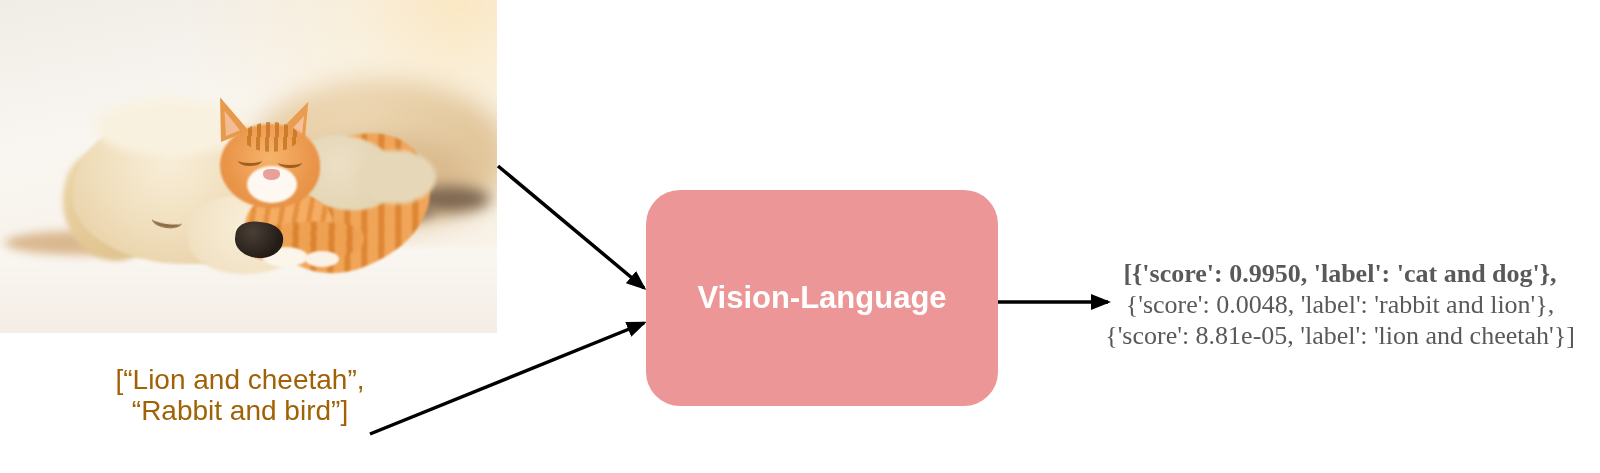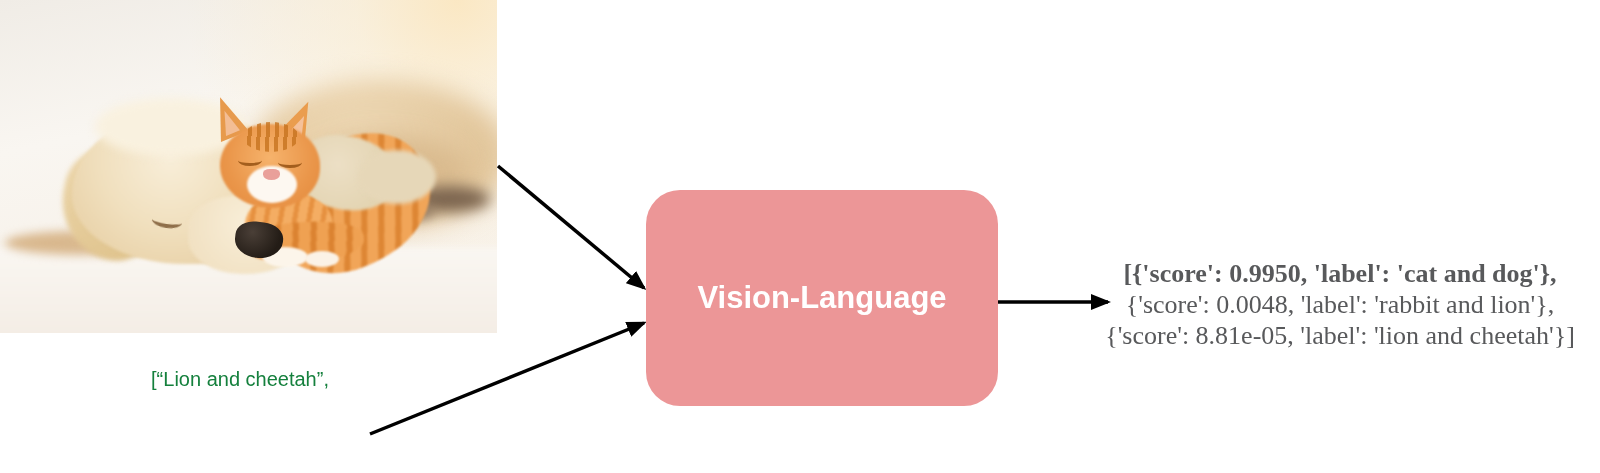--- a/index.html
+++ b/index.html
@@ -149,22 +149,22 @@
     left: 235px; top: 222px; width: 48px; height: 36px;
     background: radial-gradient(circle at 35% 30%, #4a3f37, #231c16 70%);
     border-radius: 48% 52% 62% 58%; transform: rotate(6deg);
   }
 
   
   .input-text {
     position: absolute;
     left: 90px; top: 364px; width: 300px;
     text-align: center;
-    font-size: 20px; line-height: 31px;
-    color: #15803d;
+    font-size: 28px; line-height: 31px;
+    color: #a16207;
   }
   .model-box {
     position: absolute;
     left: 646px; top: 190px; width: 352px; height: 216px;
     background: #EC9697;
     border-radius: 34px;
     display: flex; flex-direction: column;
     align-items: center; justify-content: center;
     color: #ffffff;
     font-size: 31px; font-weight: bold; line-height: 38px;
@@ -221,20 +221,21 @@
     <div class="ph ph-kstripes"></div>
     <div class="ph ph-keye-l"></div>
     <div class="ph ph-keye-r"></div>
     <div class="ph ph-kmuzzle"></div>
     <div class="ph ph-knose"></div>
     <div class="ph ph-nose"></div>
   </div>
 
   <div class="input-text">
     <div>[“Lion and cheetah”,</div>
+    <div>“Rabbit and bird”]</div>
   </div>
 
   <svg class="arrows" viewBox="0 0 1600 473" xmlns="http://www.w3.org/2000/svg">
     <defs>
       <marker id="ah" markerUnits="userSpaceOnUse" markerWidth="20" markerHeight="16" refX="17" refY="8" orient="auto">
         <path d="M0,0 L20,8 L0,16 Z" fill="#000000"></path>
       </marker>
     </defs>
     <line class="arrow-line" x1="498" y1="166" x2="644" y2="288" marker-end="url(#ah)"></line>
     <line class="arrow-line" x1="370" y1="434" x2="644" y2="323" marker-end="url(#ah)"></line>

